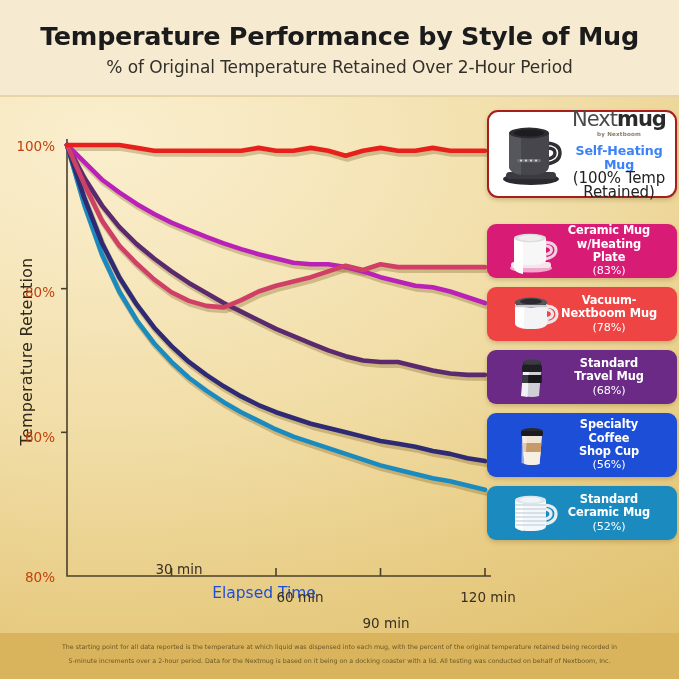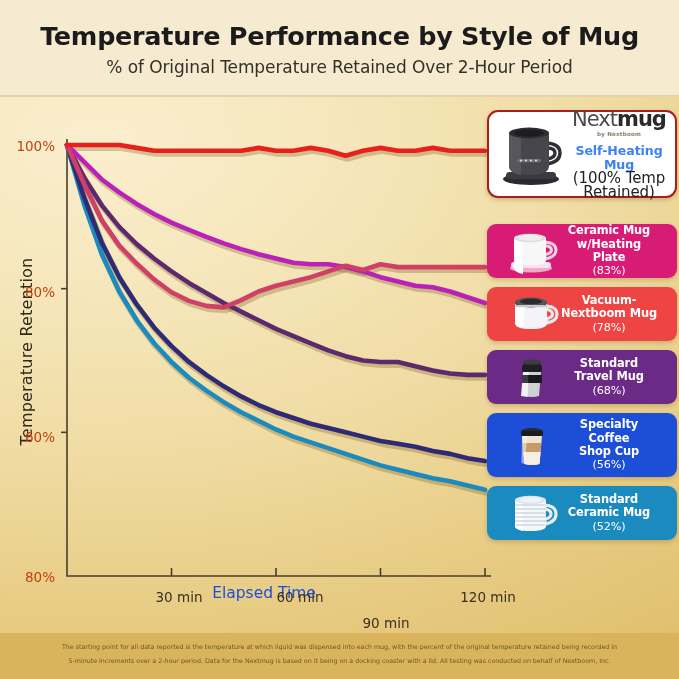--- a/index.html
+++ b/index.html
@@ -143,21 +143,21 @@
       </svg>
 
     <div class="ylabel">Temperature Retention</div>
     <div class="xlabel">Elapsed Time</div>
 
     <div class="ytick" style="left:-1px;top:41px;">100%</div>
     <div class="ytick" style="left:-1px;top:187px;">80%</div>
     <div class="ytick" style="left:-1px;top:332px;">60%</div>
     <div class="ytick" style="left:-1px;top:472px;">80%</div>
 
-    <div class="xtick" style="left:134px;top:492px;">30 min</div>
+    <div class="xtick" style="left:134px;top:464px;">30 min</div>
     <div class="xtick" style="left:255px;top:492px;">60 min</div>
     <div class="xtick" style="left:341px;top:492px;margin-top:26px;">90 min</div>
     <div class="xtick" style="left:443px;top:492px;">120 min</div>
   </div>
 
   <div class="legend">
 
     <div class="legend-card hero">
       <div class="legend-thumb">
         <svg width="74" height="70" viewBox="0 0 74 70">

